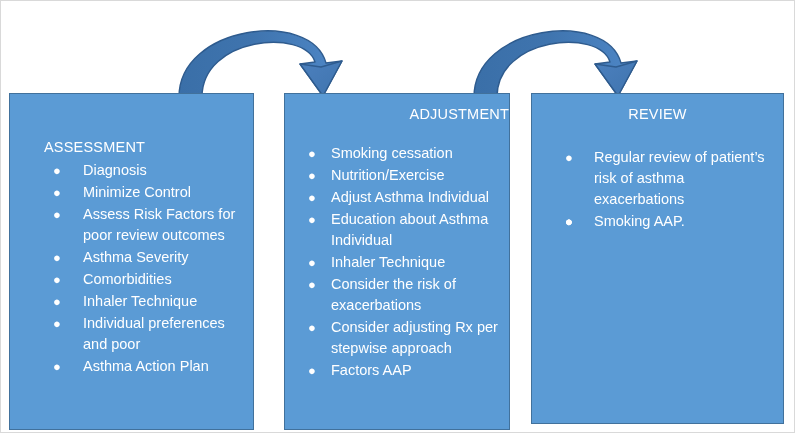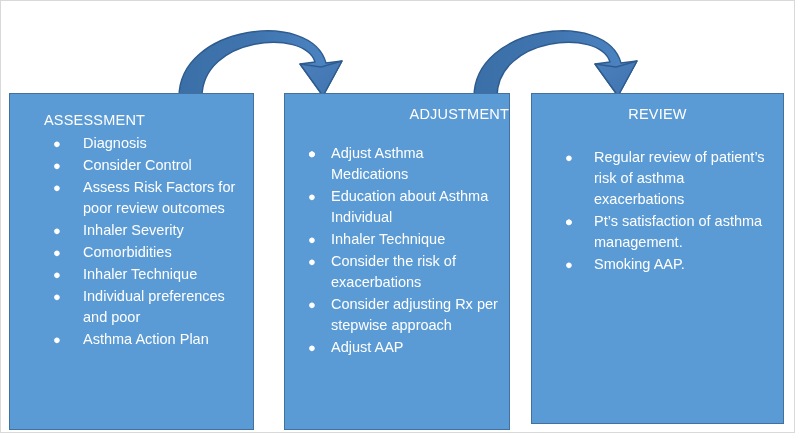--- a/index.html
+++ b/index.html
@@ -62,21 +62,21 @@
 
   .stage-title {
     font-size: 14.5px;
     line-height: 1.2;
     color: #ffffff;
     letter-spacing: 0.2px;
     white-space: nowrap;
   }
   #box-assessment .stage-title {
     text-align: left;
-    margin: 18px 0 4px 34px;
+    margin: 45px 0 4px 34px;
   }
   #box-adjustment .stage-title {
     text-align: right;
     margin: 12px 0 20px 0;
   }
   #box-review .stage-title {
     text-align: center;
     margin: 12px 0 24px 0;
   }
 
@@ -170,29 +170,29 @@
 
   <div class="stage-box" id="box-assessment">
     <div class="stage-title">ASSESSMENT</div>
     <ul class="stage-list">
       <li>
         <span class="bullet">●</span>
         <span class="li-text">Diagnosis</span>
       </li>
       <li>
         <span class="bullet">●</span>
-        <span class="li-text">Consider Control</span>
+        <span class="li-text">Minimize Control</span>
       </li>
       <li>
         <span class="bullet">●</span>
         <span class="li-text">Assess Risk Factors for poor review outcomes</span>
       </li>
       <li>
         <span class="bullet">●</span>
-        <span class="li-text">Inhaler Severity</span>
+        <span class="li-text">Asthma Severity</span>
       </li>
       <li>
         <span class="bullet">●</span>
         <span class="li-text">Comorbidities</span>
       </li>
       <li>
         <span class="bullet">●</span>
         <span class="li-text">Inhaler Technique</span>
       </li>
       <li>
@@ -204,64 +204,65 @@
         <span class="li-text">Asthma Action Plan</span>
       </li>
     </ul>
   </div>
 
   <div class="stage-box" id="box-adjustment">
     <div class="stage-title">ADJUSTMENT</div>
     <ul class="stage-list">
       <li>
         <span class="bullet">●</span>
-      </li>
-      <li>
-        <span class="bullet">●</span>
-      </li>
-      <li>
-        <span class="bullet">●</span>
-        <span class="li-text">Adjust Asthma Medications</span>
+        <span class="li-text">Smoking cessation</span>
+      </li>
+      <li>
+        <span class="bullet">●</span>
+        <span class="li-text">Nutrition/Exercise</span>
+      </li>
+      <li>
+        <span class="bullet">●</span>
+        <span class="li-text">Adjust Asthma Individual</span>
       </li>
       <li>
         <span class="bullet">●</span>
         <span class="li-text">Education about Asthma Individual</span>
       </li>
       <li>
         <span class="bullet">●</span>
         <span class="li-text">Inhaler Technique</span>
       </li>
       <li>
         <span class="bullet">●</span>
         <span class="li-text">Consider the risk of exacerbations</span>
       </li>
       <li>
         <span class="bullet">●</span>
         <span class="li-text">Consider adjusting Rx per stepwise approach</span>
       </li>
       <li>
         <span class="bullet">●</span>
-        <span class="li-text">Adjust AAP</span>
+        <span class="li-text">Factors AAP</span>
       </li>
     </ul>
   </div>
 
   <div class="stage-box" id="box-review">
     <div class="stage-title">REVIEW</div>
     <ul class="stage-list">
       <li>
         <span class="bullet">●</span>
         <span class="li-text">Regular review of patient’s risk of asthma exacerbations</span>
       </li>
       <li>
         <span class="bullet">●</span>
       </li>
       <li>
         <span class="bullet">●</span>
-        <span class="li-text">Pt’s satisfaction of asthma management.</span>
       </li>
       <li>
         <span class="bullet">●</span>
         <span class="li-text">Smoking AAP.</span>
       </li>
     </ul>
   </div>
 
 </div>
 

